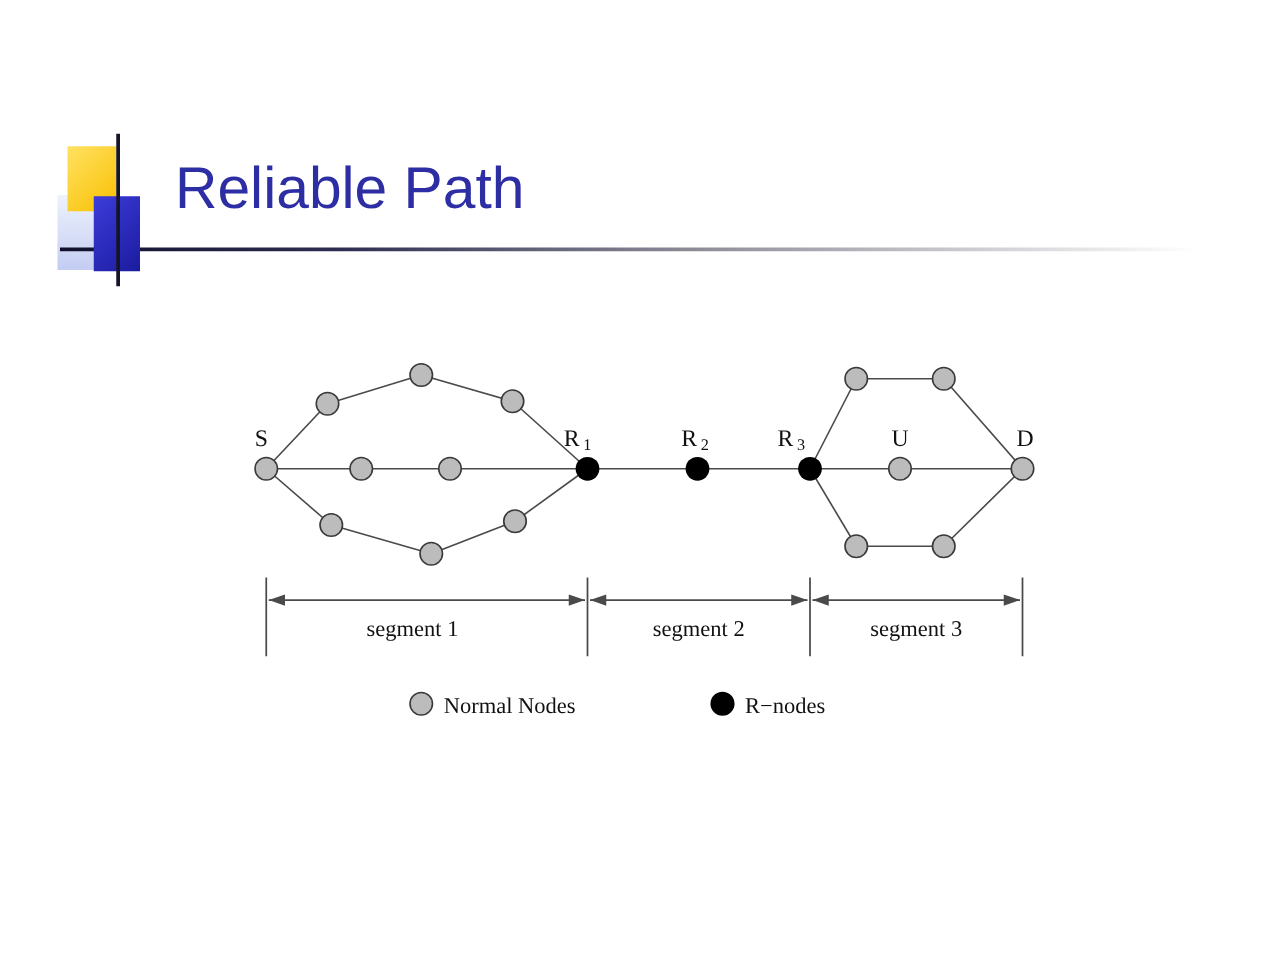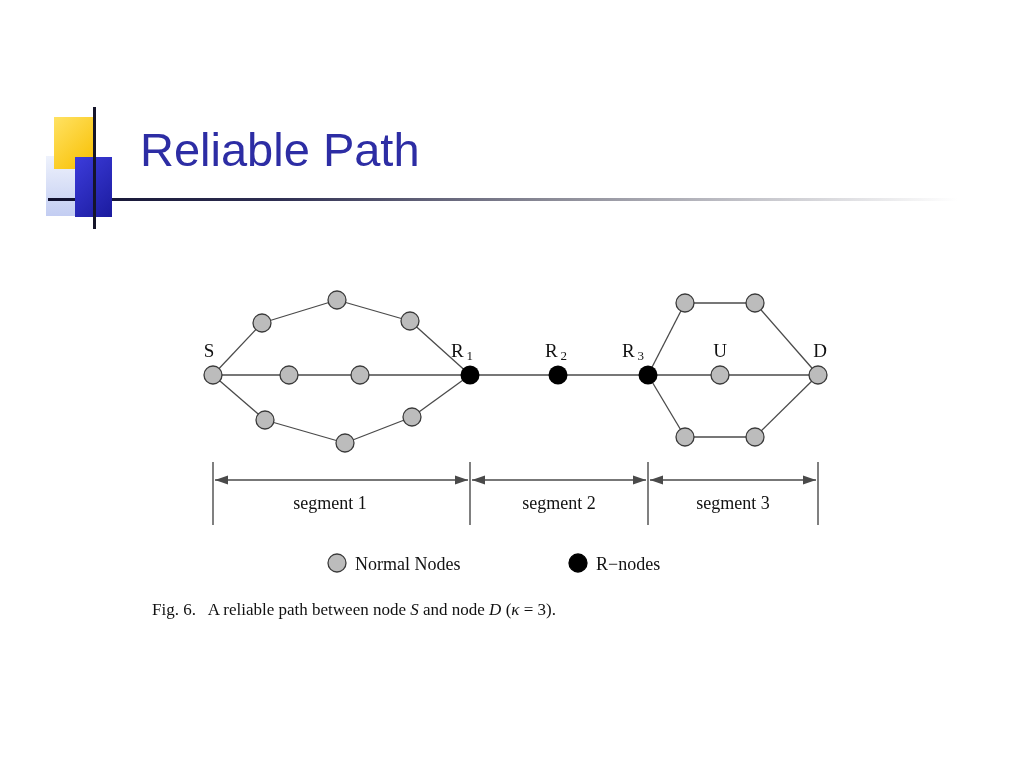--- a/index.html
+++ b/index.html
@@ -103,14 +103,13 @@
       <polygon points="816,480 803,475.5 803,484.5" fill="#4a4a4a"></polygon>
       <text x="330" y="509" text-anchor="middle" font-size="18">segment 1</text>
       <text x="559" y="509" text-anchor="middle" font-size="18">segment 2</text>
       <text x="733" y="509" text-anchor="middle" font-size="18">segment 3</text>
       <circle cx="337" cy="563" r="9" fill="#bcbcbc" stroke="#3a3a3a" stroke-width="1.3"></circle>
       <text x="355" y="570" font-size="18">Normal Nodes</text>
       <circle cx="578" cy="563" r="9" fill="#000000" stroke="#000000" stroke-width="1.3"></circle>
       <text x="596" y="570" font-size="18">R−nodes</text>
     </svg>
 
-  <div class="caption"><span>Fig. 6.&nbsp;&nbsp; A reliable path between node </span><span class="it">S</span><span> and node </span><span class="it">D</span><span> (</span><span class="it">κ</span><span> = 3).</span></div>
 </div>
 
 </body></html>

